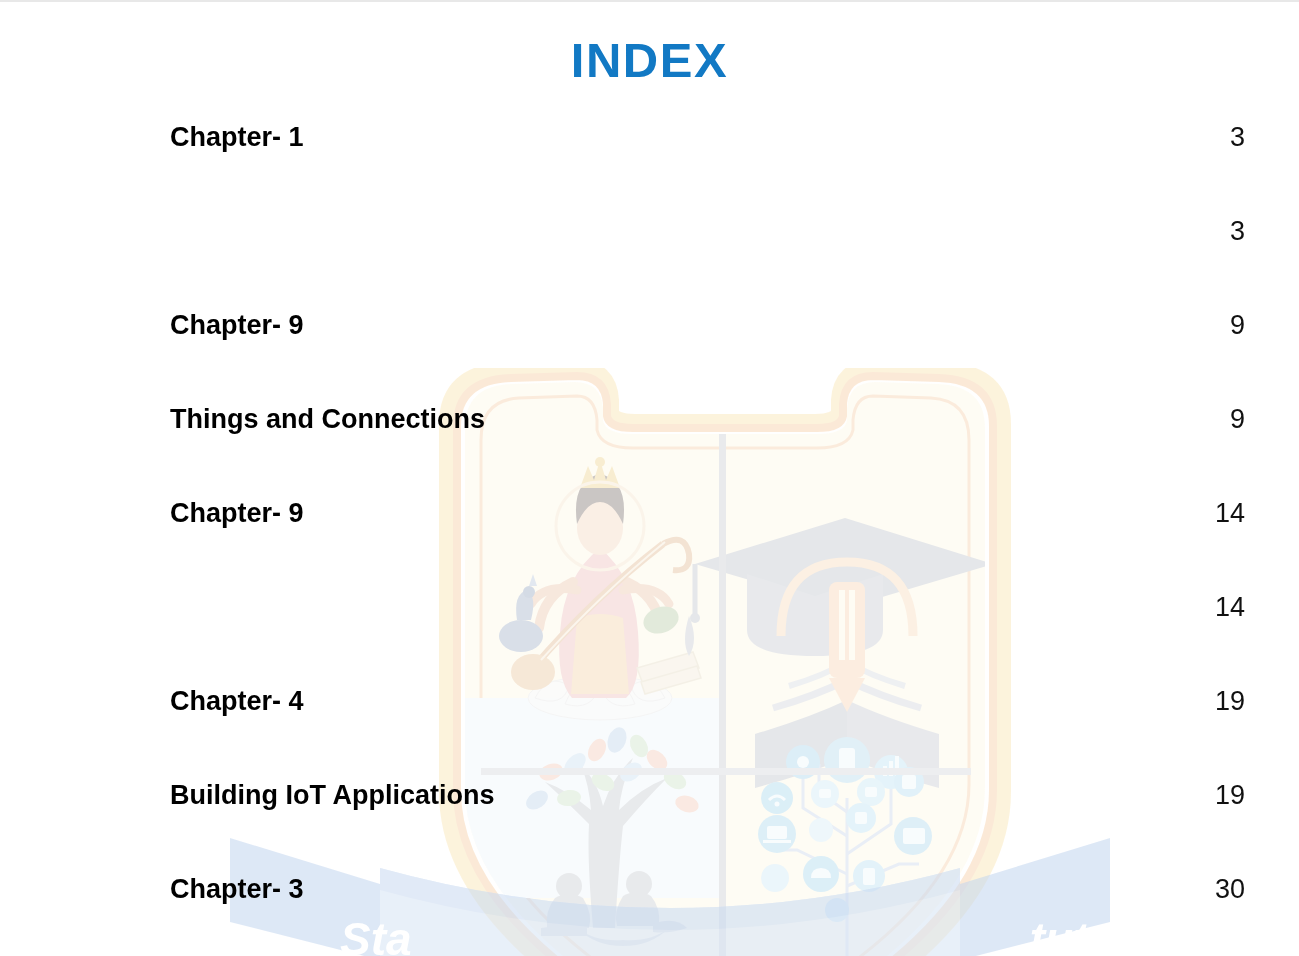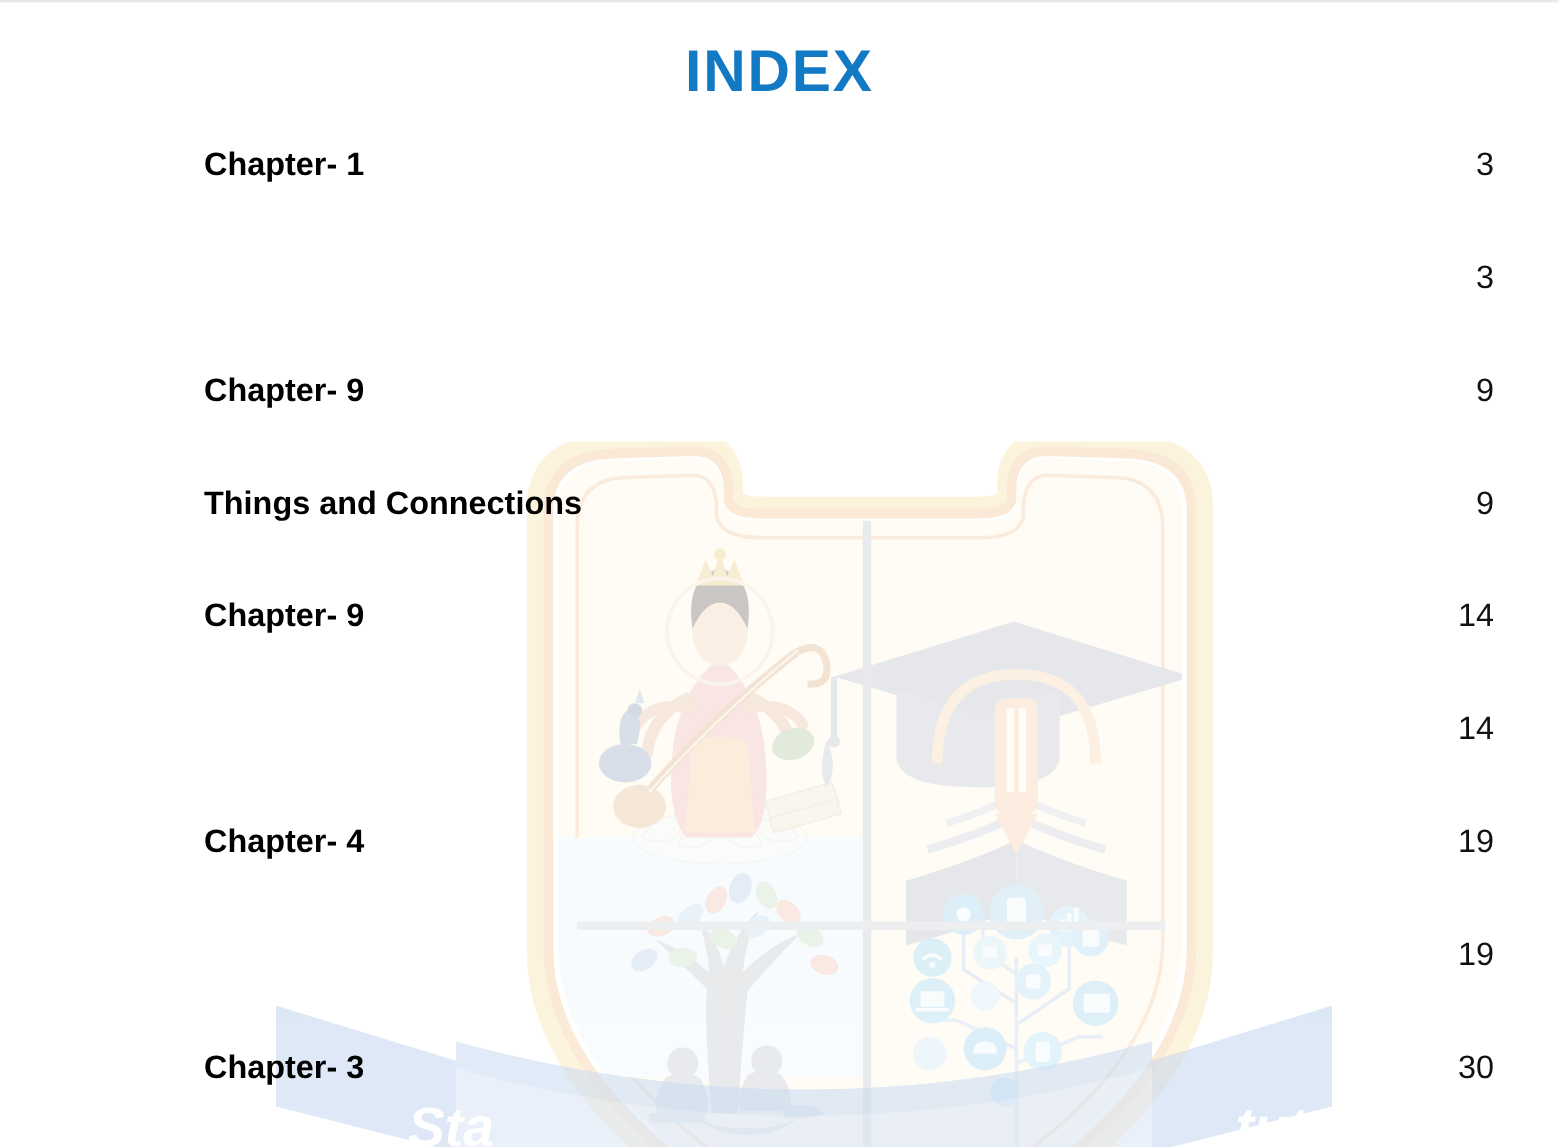--- a/index.html
+++ b/index.html
@@ -359,20 +359,21 @@
       </div>
 
       <div class="toc-row">
         <span class="toc-label">Chapter- 4</span>
         <span class="gap-sm"></span>
         <span class="toc-leader"></span>
         <span class="toc-page">19</span>
       </div>
 
       <div class="toc-row">
+        <span class="toc-label">Building IoT Applications</span>
         <span class="toc-leader"></span>
         <span class="toc-page">19</span>
       </div>
 
       <div class="toc-row">
         <span class="toc-label">Chapter- 3</span>
         <span class="gap-sm"></span>
         <span class="toc-leader"></span>
         <span class="toc-page">30</span>
       </div>

